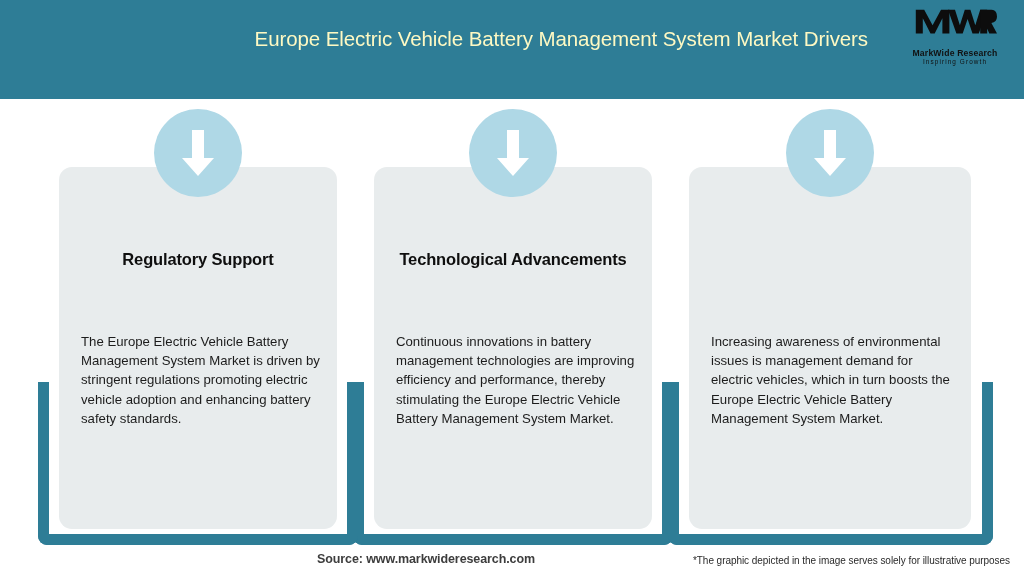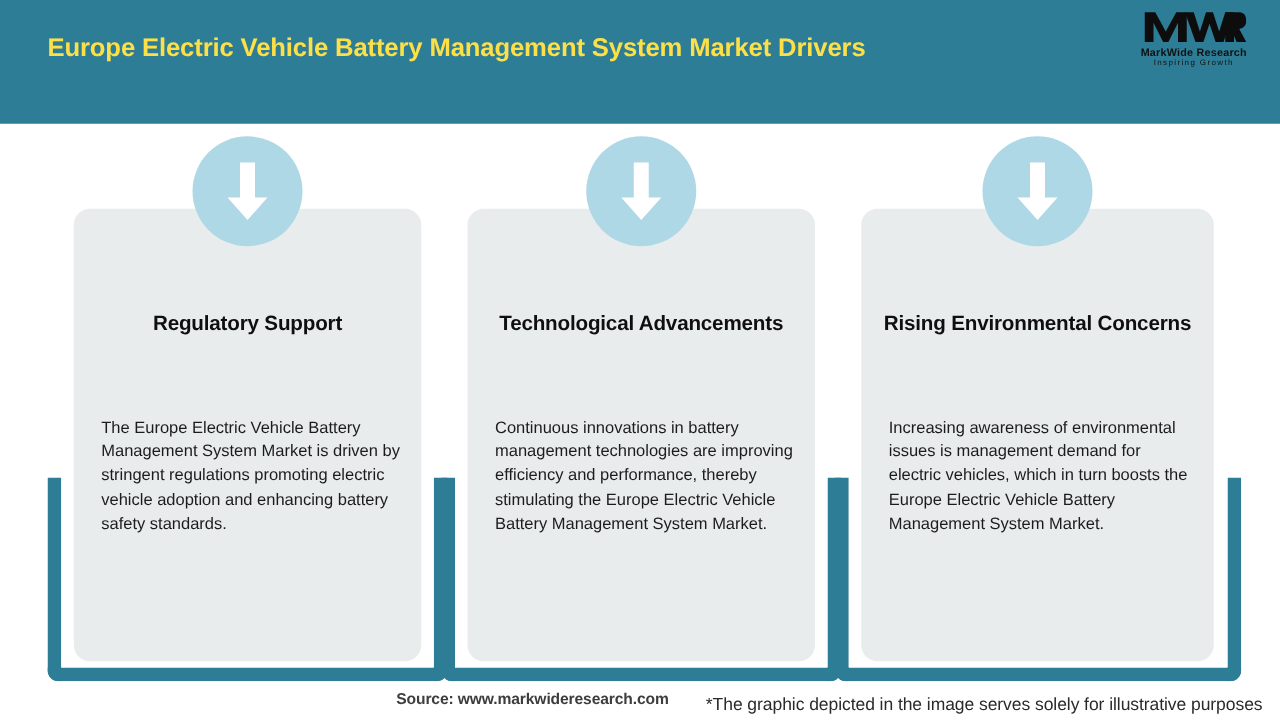--- a/index.html
+++ b/index.html
@@ -24,25 +24,26 @@
     width: 1024px;
     height: 99px;
     background: #2E7D96;
     box-sizing: border-box;
   }
   #header-title {
     position: absolute;
     left: 38px;
     top: 26px;
     width: 830px;
-    color: #fde047;
+    color: #fef9c3;
     font-size: 20.5px;
-    font-weight: bold;
+    font-weight: normal;
     letter-spacing: -0.1px;
     line-height: 26px;
+    text-align: right;
   }
 
   
   #logo {
     position: absolute;
     right: 16px;
     top: 6px;
     width: 106px;
     height: 54px;
     text-align: center;
@@ -54,21 +55,21 @@
     width: 84px;
     height: 30px;
   }
   #logo-name {
     display: block;
     font-size: 8.6px;
     font-weight: bold;
     color: #111111;
     letter-spacing: 0.2px;
     line-height: 10px;
-    margin-top: 1px;
+    margin-top: 12px;
   }
   #logo-tagline {
     display: block;
     font-size: 6.4px;
     color: #111111;
     letter-spacing: 1.1px;
     line-height: 8px;
   }
 
   
@@ -166,21 +167,21 @@
     text-align: center;
     font-size: 12.5px;
     font-weight: bold;
     color: #3d3d3d;
     letter-spacing: -0.1px;
   }
   #footer-disclaimer {
     position: absolute;
     right: 14px;
     top: 555px;
-    font-size: 14px;
+    font-size: 10px;
     color: #2a2a2a;
     letter-spacing: -0.05px;
   }
 </style>
 </head>
 <body>
 
 <div id="header-bar">
   <div id="header-title">Europe Electric Vehicle Battery Management System Market Drivers</div>
 
@@ -224,21 +225,20 @@
   </div>
 
   <div class="card-slot slot-2">
     <div class="card-frame"></div>
     <div class="card">
       <div class="card-icon">
         <svg width="40" height="50" viewBox="0 0 40 50" aria-hidden="true">
           <path d="M14 2 L26 2 L26 30 L36 30 L20 48 L4 30 L14 30 Z" fill="#FFFFFF"></path>
         </svg>
       </div>
-      <div class="card-title">Rising Environmental Concerns</div>
       <div class="card-body">Increasing awareness of environmental issues is management demand for electric vehicles, which in turn boosts the Europe Electric Vehicle Battery Management System Market.</div>
     </div>
   </div>
 
 </div>
 
 <div id="footer-source">Source: www.markwideresearch.com</div>
 <div id="footer-disclaimer">*The graphic depicted in the image serves solely for illustrative purposes</div>
 
 </body></html>

